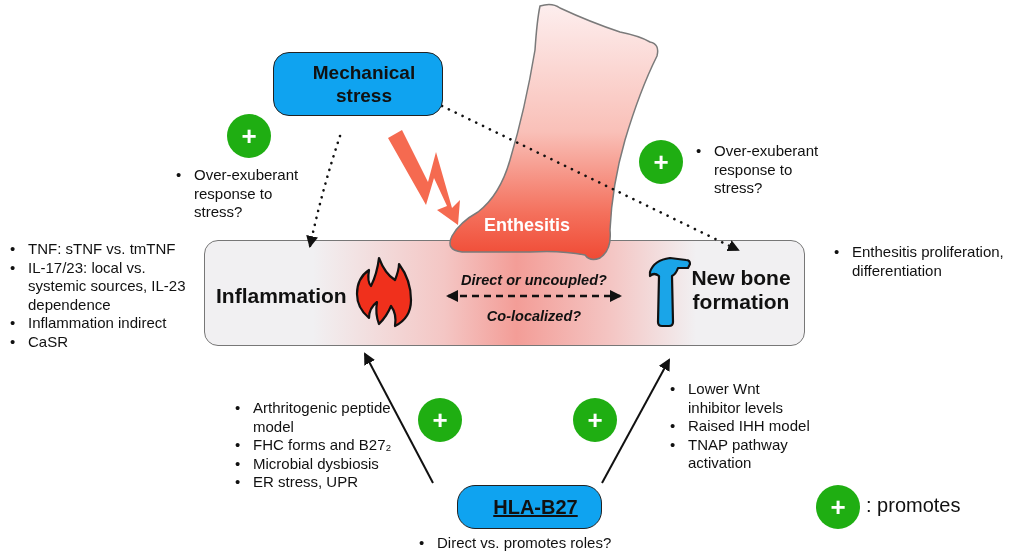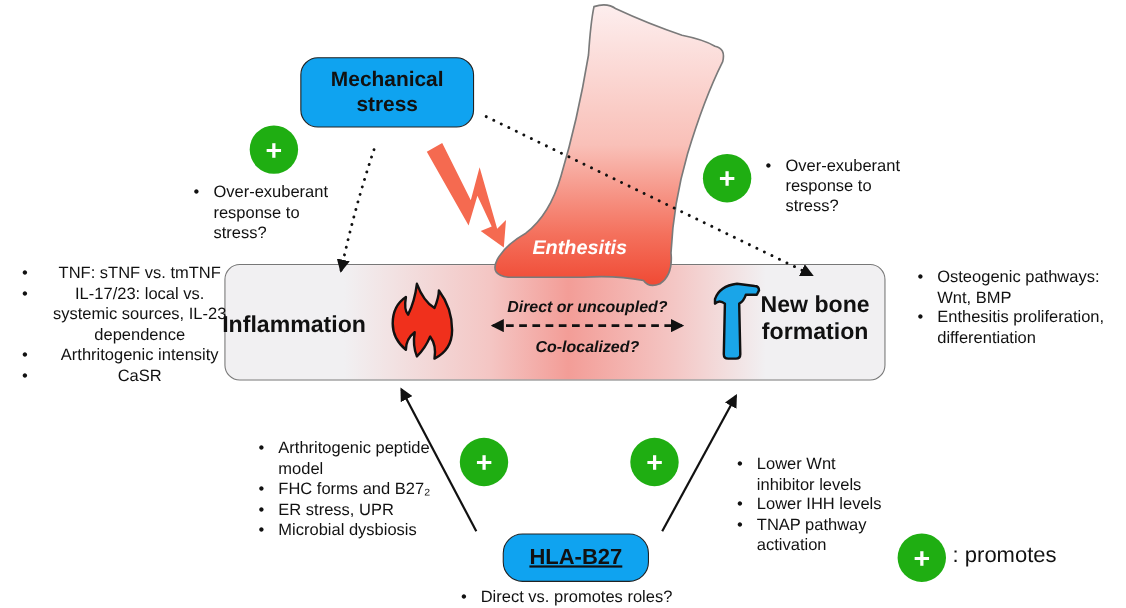--- a/index.html
+++ b/index.html
@@ -2,21 +2,21 @@
 <html><head>
   <meta charset="utf-8">
   <style>
     html, body { margin: 0; padding: 0; background: #ffffff; }
     body { width: 1024px; height: 553px; position: relative; overflow: hidden;
            font-family: "Liberation Sans", sans-serif; color: #111; }
     .abs { position: absolute; }
     svg.canvas { position: absolute; left: 0; top: 0; }
     .blue-box { position: absolute; background: #0fa3f0; border: 1.5px solid #222;
                 border-radius: 16px; display: flex; align-items: center; justify-content: center;
-                text-align: center; font-weight: bold; color: #111; }
+                text-align: center; font-weight: bold; color: #111; padding-left: 12px; }
     .plus { position: absolute; width: 44px; height: 44px; border-radius: 50%;
             background: #1fae12; color: #fff; font-weight: bold; font-size: 26px;
             display: flex; align-items: center; justify-content: center; line-height: 1; }
     ul.bl { position: absolute; margin: 0; padding: 0; list-style: none;
             font-size: 15px; line-height: 18.5px; color: #111; }
     ul.bl li { position: relative; padding-left: 22px; }
     ul.bl li::before { content: "•"; position: absolute; left: 4px; top: 0; }
     .main-box { position: absolute; left: 204px; top: 240px; width: 601px; height: 106px;
                 border: 1.5px solid #777; border-radius: 14px; box-sizing: border-box;
                 background: linear-gradient(90deg, #f1f0f2 0%, #f1f0f2 18%, #f4c6c4 40%, #f39d97 52%, #f4c6c4 68%, #f1f0f2 82%, #f1f0f2 100%); }
@@ -80,31 +80,31 @@
 
   <g transform="translate(355,254)">
     <path d="M24,4 Q30,20 40,26 Q44,16 44,10 Q56,26 56,46 Q56,64 40,72 Q42,60 36,52 Q32,62 24,70 Q20,60 22,48 Q14,54 14,64 Q2,54 2,40 Q2,24 14,16 Q12,28 16,32 Q22,20 24,4 Z" fill="#f0301c" stroke="#111" stroke-width="2.2" stroke-linejoin="round"></path>
   </g>
 
   <g transform="translate(642,254)">
     <path d="M8,18 Q12,6 28,4 L44,6 Q48,6 48,10 L46,14 L36,14 Q34,20 30,22 L31,68 Q31,72 27,72 L20,72 Q16,72 16,68 L17,22 Q12,18 8,22 Z" fill="#1aa5e8" stroke="#111" stroke-width="2.2" stroke-linejoin="round"></path>
   </g>
 </svg>
 
-<div class="enth-label" style="left:484px; top:215px;font-style:italic;">Enthesitis</div>
+<div class="enth-label" style="left:484px; top:215px;">Enthesitis</div>
 
 <div class="blue-box" style="left:273px; top:52px; width:156px; height:62px; font-size:19px; line-height:23px;">
   <span style="display:block; width:110px;">Mechanical stress</span>
 </div>
 
 <div class="blue-box" style="left:457px; top:485px; width:131px; height:42px; font-size:20px; border-radius:18px;text-decoration:underline;">
   <span>HLA-B27</span>
 </div>
 
-<div class="box-label" style="left:202px; top:284px;">Inflammation</div>
+<div class="box-label" style="left:216px; top:284px;">Inflammation</div>
 <div class="box-label" style="left:686px; top:266px; width:110px;">New bone formation</div>
 
 <div class="mid-label" style="left:440px; top:272px; width:188px;">Direct or uncoupled?</div>
 <div class="mid-label" style="left:440px; top:308px; width:188px;">Co-localized?</div>
 
 <div class="plus" style="left:227px; top:114px;">
     <span>+</span>
   </div>
 <div class="plus" style="left:639px; top:140px;">
     <span>+</span>
@@ -115,39 +115,38 @@
 <div class="plus" style="left:573px; top:398px;">
     <span>+</span>
   </div>
 
 <ul class="bl" style="left:172px; top:166px; width:150px;">
   <li>Over-exuberant response to stress?</li>
 </ul>
 <ul class="bl" style="left:692px; top:142px; width:150px;">
   <li>Over-exuberant response to stress?</li>
 </ul>
-<ul class="bl" style="left:16px; top:240px; width:200px;text-align:center;">
+<ul class="bl" style="left:6px; top:240px; width:200px;">
   <li>TNF: sTNF vs. tmTNF</li>
   <li>IL-17/23: local vs. systemic sources, IL-23 dependence</li>
-  <li>Arthritogenic intensity</li>
+  <li>Inflammation indirect</li>
   <li>CaSR</li>
 </ul>
 <ul class="bl" style="left:830px; top:243px; width:194px;">
-  <li>Osteogenic pathways: Wnt, BMP</li>
   <li>Enthesitis proliferation, differentiation</li>
 </ul>
 <ul class="bl" style="left:231px; top:399px; width:180px;">
   <li>Arthritogenic peptide model</li>
   <li>FHC forms and B27₂</li>
+  <li>Microbial dysbiosis</li>
   <li>ER stress, UPR</li>
-  <li>Microbial dysbiosis</li>
 </ul>
-<ul class="bl" style="left:666px; top:380px; width:150px;margin-top:33px;">
+<ul class="bl" style="left:666px; top:380px; width:150px;">
   <li>Lower Wnt inhibitor levels</li>
-  <li>Lower IHH levels</li>
+  <li>Raised IHH model</li>
   <li>TNAP pathway activation</li>
 </ul>
 <ul class="bl" style="left:415px; top:534px; width:260px;">
   <li>Direct vs. promotes roles?</li>
 </ul>
 
 <div class="plus" style="left:816px; top:485px;">
     <span>+</span>
   </div>
 <div class="abs" style="left:866px; top:494px; font-size:20px;">: promotes</div>

